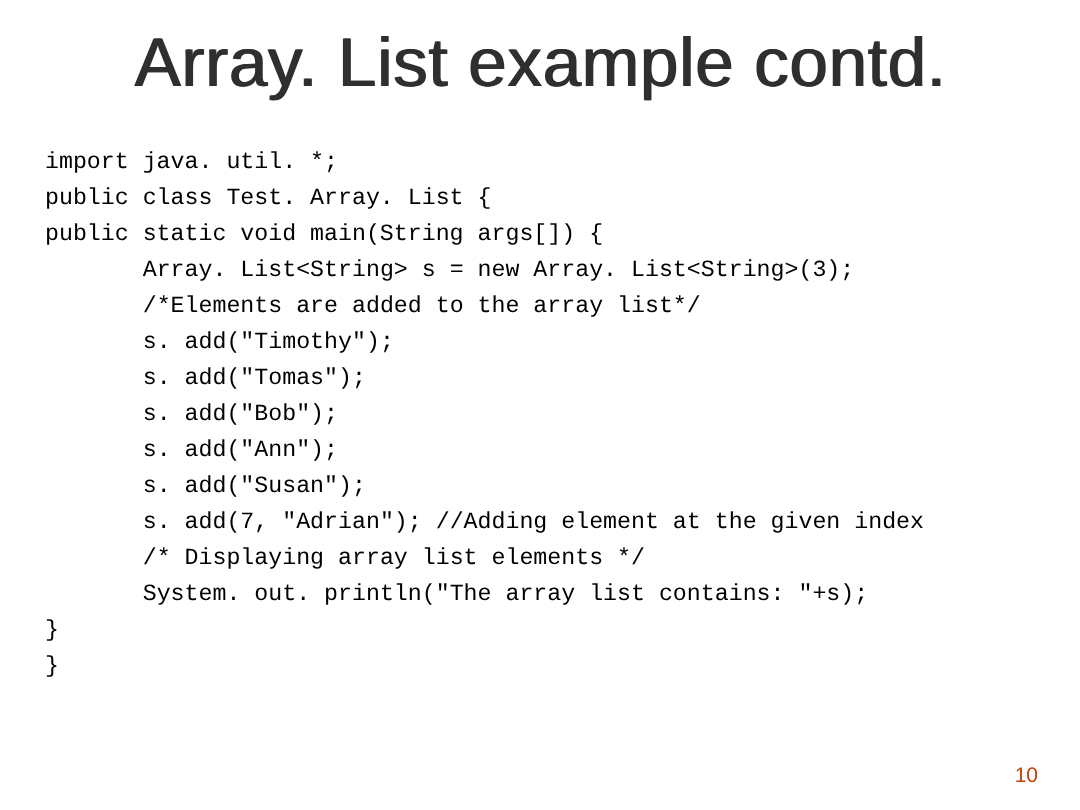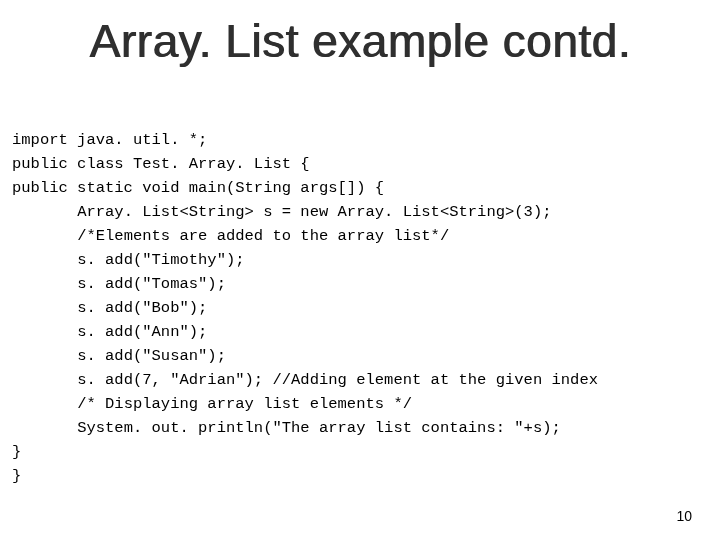--- a/index.html
+++ b/index.html
@@ -14,30 +14,29 @@
     padding-top: 14px;
     padding-bottom: 28px;
     text-shadow: 1px 0 0 currentColor;
   }
   .code {
     font-family: "Courier New", Courier, monospace;
     font-size: 15.5px;
     line-height: 1.55;
     color: #000;
     white-space: pre;
-    padding-left: 12px;
-    margin-top: 32px;
+    padding-left: 30px;
   }
   .pad { display: inline-block; }
   .slideno {
     position: absolute;
     right: 28px;
     bottom: 16px;
     font-size: 14px;
-    color: #000000;
+    color: #c2410c;
   }
 </style>
 </head>
 <body>
 
 <div class="slide">
   <div class="title">Array. List example contd.</div>
 
   <div class="code"><span>import java. util. *;</span>
 <span>public class Test. Array. List {</span>

